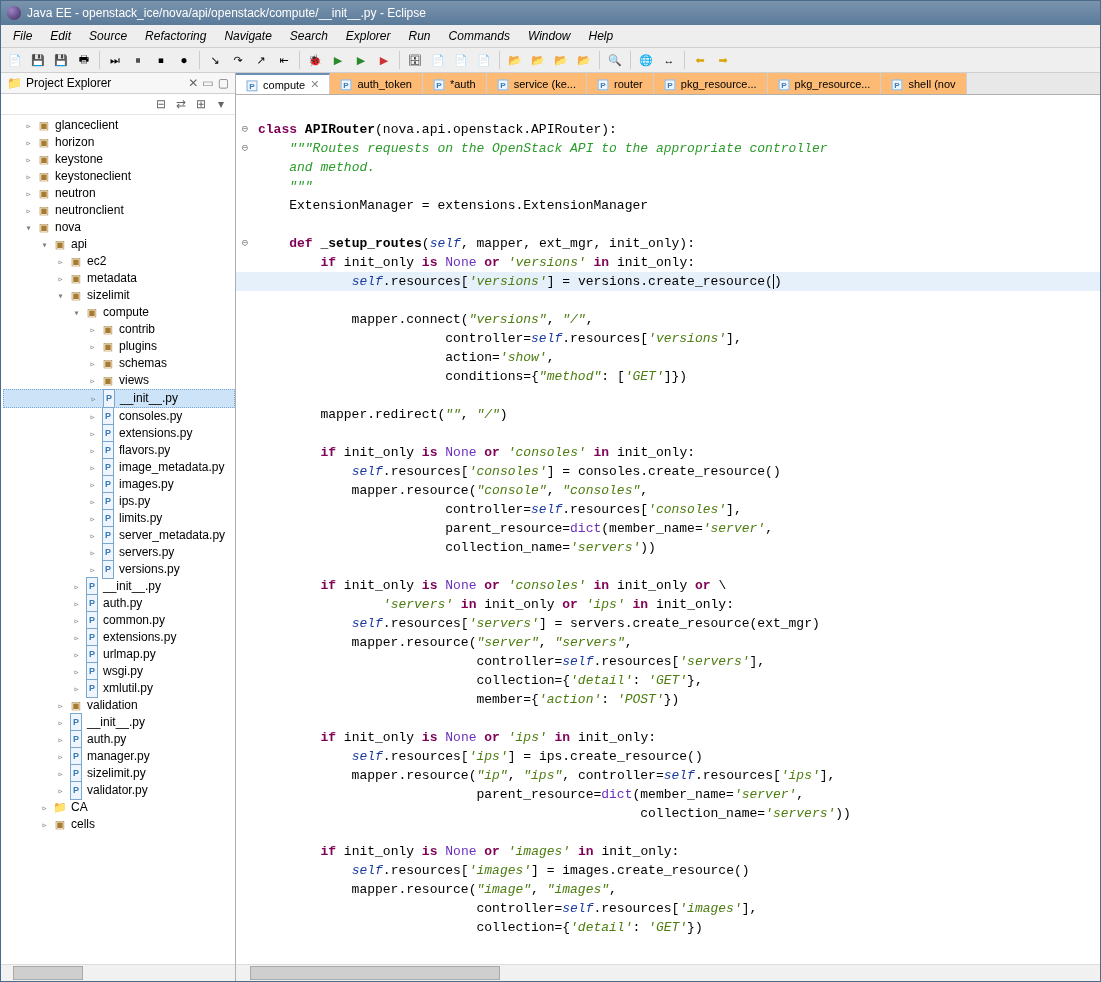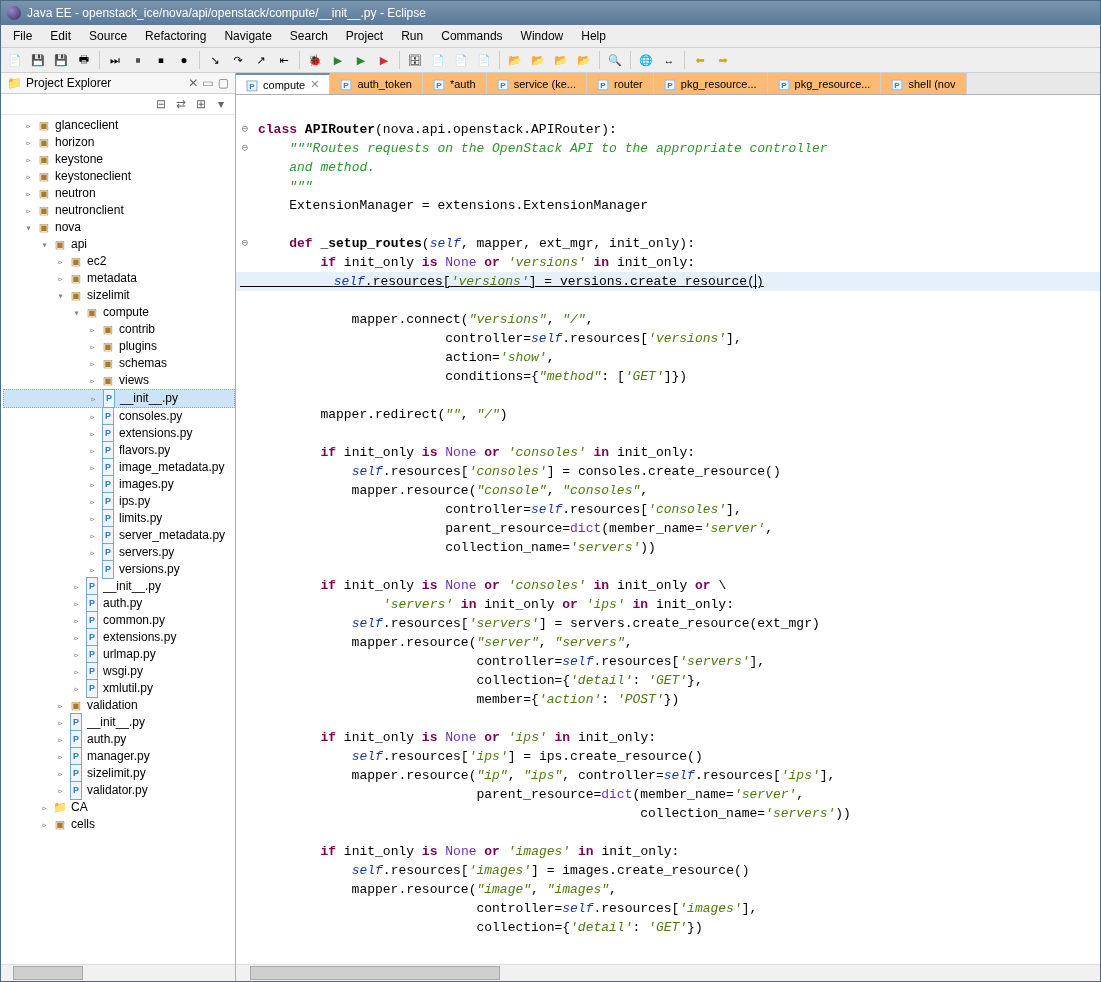--- a/index.html
+++ b/index.html
@@ -1,20 +1,20 @@
 <!DOCTYPE html>
 <html><head>
 <meta charset="utf-8">
 <style>
 html,body{margin:0;padding:0;font-family:Tahoma,Verdana,sans-serif;font-size:12px;color:#000;background:#f0f0f0;height:100%;overflow:hidden;}
 .window{display:flex;flex-direction:column;height:982px;width:1101px;background:#f0f0f0;border:1px solid #4a6b8a;box-sizing:border-box;}
 .titlebar{background:linear-gradient(#7b94ad,#5a7a9a);color:#fff;padding:3px 6px;display:flex;align-items:center;gap:6px;height:18px;}
 .titlebar .ico{width:14px;height:14px;background:radial-gradient(circle at 30% 30%,#a084c8,#3a2a5a);border-radius:50%;}
 .menubar{background:#eee;padding:2px 4px;display:flex;gap:2px;border-bottom:1px solid #cfcfcf;}
-.menubar span{padding:2px 8px;cursor:default;}
+.menubar span{padding:2px 8px;cursor:default;font-style:italic;}
 .toolbar{background:#efefef;padding:2px 4px;display:flex;gap:3px;align-items:center;border-bottom:1px solid #cfcfcf;flex-wrap:wrap;}
 .tbtn{width:18px;height:18px;border:1px solid transparent;display:flex;align-items:center;justify-content:center;font-size:11px;}
 .sep{width:1px;height:18px;background:#ccc;margin:0 2px;}
 .body{flex:1;display:flex;min-height:0;}
 .sidebar{width:234px;display:flex;flex-direction:column;border-right:1px solid #b0b0b0;background:#fff;}
 .view-tab{display:flex;align-items:center;padding:3px 6px;border-bottom:1px solid #cfcfcf;background:#f7f7f7;gap:4px;}
 .view-tab .lbl{flex:1;}
 .view-tab .x{font-family:Arial;color:#666;}
 .mini-toolbar{display:flex;justify-content:flex-end;padding:2px 6px;gap:4px;border-bottom:1px solid #e5e5e5;}
 .mini-toolbar .mt{width:16px;height:16px;display:flex;align-items:center;justify-content:center;color:#666;}
@@ -29,21 +29,21 @@
 .ic-fld::before{content:"📁";font-size:11px;}
 .ic-py{color:#3a7ab8;}
 .ic-py::before{content:"P";font-weight:bold;border:1px solid #7aa7d0;padding:0 2px;font-size:9px;background:#eef5fc;}
 .editor-area{flex:1;display:flex;flex-direction:column;min-width:0;}
 .ed-tabs{display:flex;background:#e8e8e8;border-bottom:1px solid #b0b0b0;overflow:hidden;}
 .ed-tab{display:flex;align-items:center;gap:5px;padding:3px 10px;border-right:1px solid #cfcfcf;background:#fdba74;white-space:nowrap;font-size:11px;}
 .ed-tab.active{background:#fff;border-top:2px solid #6a8db3;}
 .ed-tab .ic-py{transform:scale(.9);}
 .ed-tab .cx{color:#888;font-family:Arial;}
 .code{flex:1;overflow:auto;background:#fff;font-family:Consolas,"Courier New",monospace;font-size:13px;line-height:19px;padding:6px 0 6px 22px;white-space:pre;position:relative;}
-.code .hl{background:#e6f0fb;display:block;margin-left:-22px;padding-left:4px;text-decoration:underline;}
+.code .hl{background:#e6f0fb;display:block;margin-left:-22px;padding-left:22px;}
 .gut{position:absolute;left:2px;width:14px;color:#888;font-size:11px;text-align:center;}
 .kw{color:#7f0055;font-weight:bold;}
 .str{color:#4d7c0f;font-style:italic;}
 .doc{color:#2a9b2a;font-style:italic;}
 .slf{color:#1a3aa0;font-style:italic;}
 .bi{color:#6b2fbf;}
 .fn{font-weight:bold;}
 .caret{border-right:1px solid #000;}
 .hscroll{height:16px;background:#f1f1f1;border-top:1px solid #ddd;position:relative;}
 .hscroll .thumb{position:absolute;height:14px;top:1px;background:#cfcfcf;border:1px solid #a9a9a9;box-sizing:border-box;}
@@ -57,21 +57,21 @@
     <span>Java EE - openstack_ice/nova/api/openstack/compute/__init__.py - Eclipse</span>
   </div>
 
   <div class="menubar" id="menubar">
       <span>File</span>
       <span>Edit</span>
       <span>Source</span>
       <span>Refactoring</span>
       <span>Navigate</span>
       <span>Search</span>
-      <span>Project</span>
+      <span>Explorer</span>
       <span>Run</span>
       <span>Commands</span>
       <span>Window</span>
       <span>Help</span>
     </div>
 
   <div class="toolbar">
     <span class="tbtn">📄</span>
     <span class="tbtn">💾</span>
     <span class="tbtn">💾</span>

